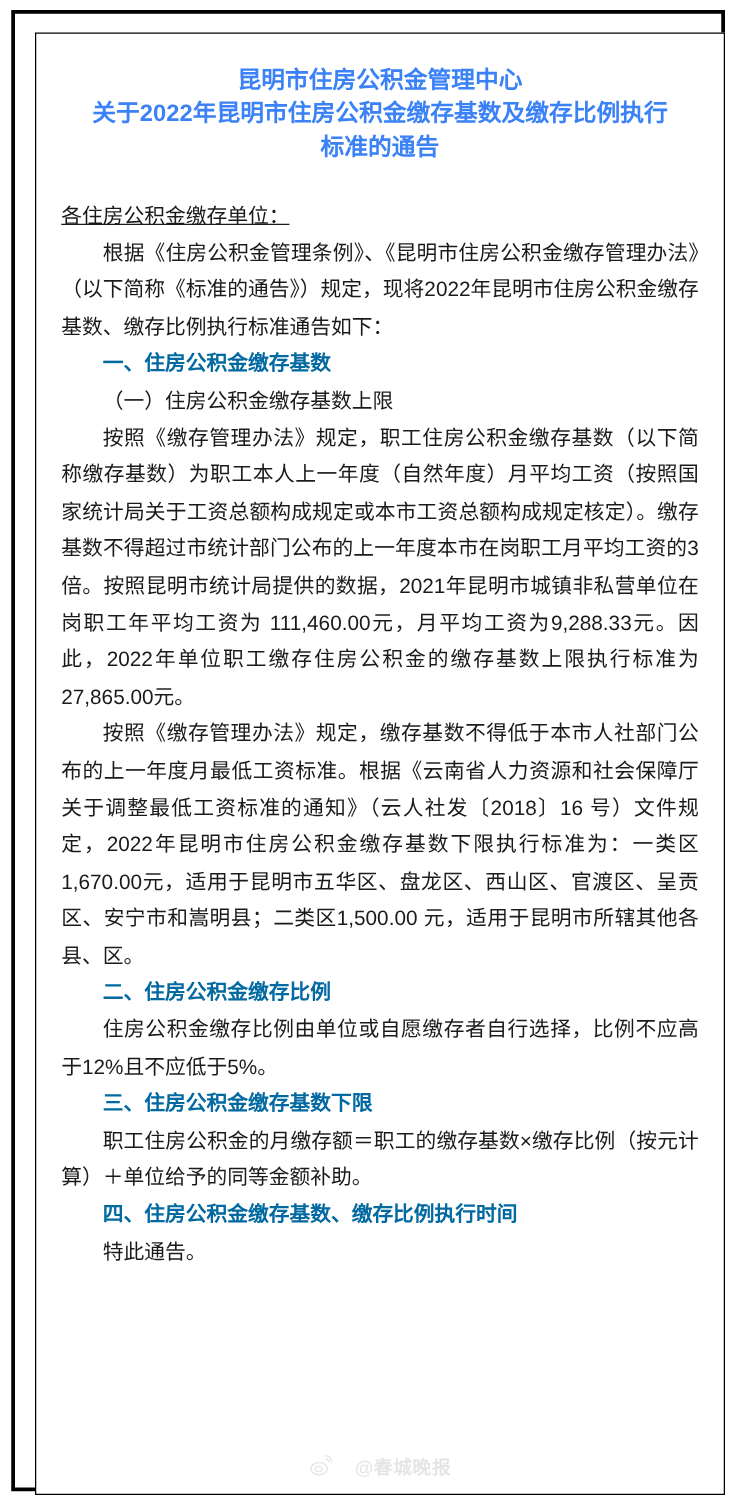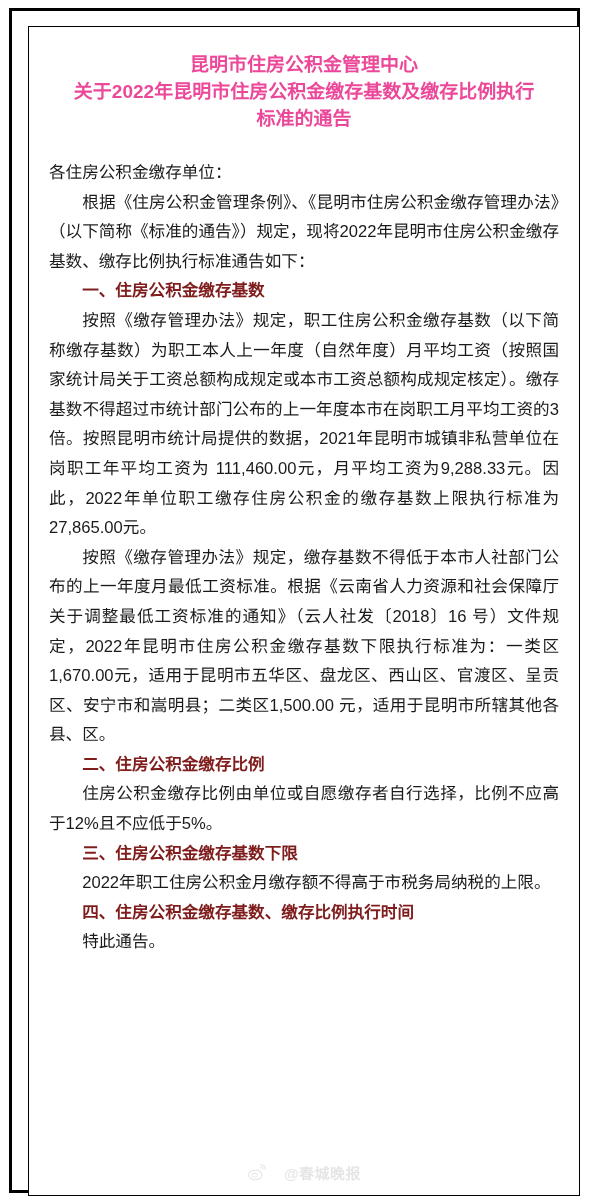--- a/index.html
+++ b/index.html
@@ -43,21 +43,21 @@
     padding: 18px 20px 0 20px;
     box-sizing: border-box;
   }
 
   
   .title-block {
     text-align: center;
     font-weight: bold;
     font-size: 19px;
     line-height: 27px;
-    color: #ec4899;
+    color: #3b82f6;
     letter-spacing: 0px;
     margin: 6px 0 0 0;
     padding: 0 4px;
   }
   .title-line { display: block; }
 
   
   .content {
     margin-top: 26px;
     font-size: 16.6px;
@@ -65,26 +65,27 @@
     color: #1a1a1a;
     text-align: justify;
     text-justify: inter-ideograph;
   }
   p.para {
     margin: 0;
     text-indent: 2em;
   }
   p.para.noindent {
     text-indent: 0;
+    text-decoration: underline;
   }
   p.heading {
     margin: 0;
     text-indent: 2em;
     font-weight: bold;
-    color: #7f1d1d;
+    color: #0369a1;
   }
   p.subheading {
     margin: 0;
     text-indent: 2em;
   }
 
   
   .watermark {
     position: absolute;
     left: 0;
@@ -123,28 +124,29 @@
         <span class="title-line">标准的通告</span>
       </div>
 
       <div class="content">
 
         <p class="para noindent">各住房公积金缴存单位：</p>
 
         <p class="para">根据《住房公积金管理条例》、《昆明市住房公积金缴存管理办法》（以下简称《标准的通告》）规定，现将2022年昆明市住房公积金缴存基数、缴存比例执行标准通告如下：</p>
 
         <p class="heading">一、住房公积金缴存基数</p>
+        <p class="subheading">（一）住房公积金缴存基数上限</p>
         <p class="para">按照《缴存管理办法》规定，职工住房公积金缴存基数（以下简称缴存基数）为职工本人上一年度（自然年度）月平均工资（按照国家统计局关于工资总额构成规定或本市工资总额构成规定核定）。缴存基数不得超过市统计部门公布的上一年度本市在岗职工月平均工资的3倍。按照昆明市统计局提供的数据，2021年昆明市城镇非私营单位在岗职工年平均工资为 111,460.00元，月平均工资为9,288.33元。因此，2022年单位职工缴存住房公积金的缴存基数上限执行标准为27,865.00元。</p>
         <p class="para">按照《缴存管理办法》规定，缴存基数不得低于本市人社部门公布的上一年度月最低工资标准。根据《云南省人力资源和社会保障厅关于调整最低工资标准的通知》（云人社发〔2018〕16 号）文件规定，2022年昆明市住房公积金缴存基数下限执行标准为：一类区1,670.00元，适用于昆明市五华区、盘龙区、西山区、官渡区、呈贡区、安宁市和嵩明县；二类区1,500.00 元，适用于昆明市所辖其他各县、区。</p>
 
         <p class="heading">二、住房公积金缴存比例</p>
         <p class="para">住房公积金缴存比例由单位或自愿缴存者自行选择，比例不应高于12%且不应低于5%。</p>
 
         <p class="heading">三、住房公积金缴存基数下限</p>
-        <p class="para">2022年职工住房公积金月缴存额不得高于市税务局纳税的上限。</p>
+        <p class="para">职工住房公积金的月缴存额＝职工的缴存基数×缴存比例（按元计算）＋单位给予的同等金额补助。</p>
 
         <p class="heading">四、住房公积金缴存基数、缴存比例执行时间</p>
 
         <p class="para">特此通告。</p>
       </div>
 
     </div>
 
     <div class="watermark">
       <svg class="wm-logo" viewBox="0 0 24 24" aria-hidden="true">

